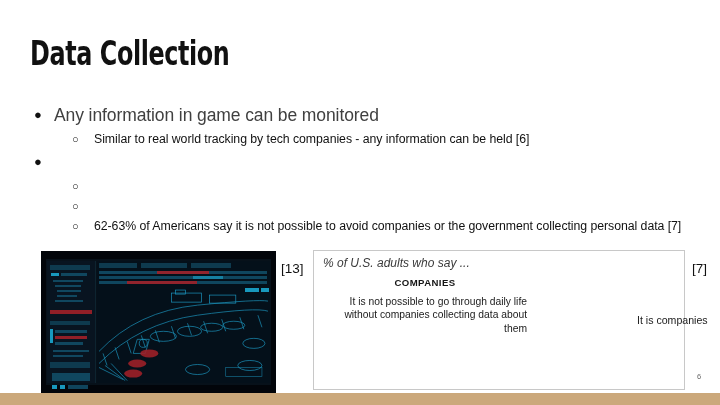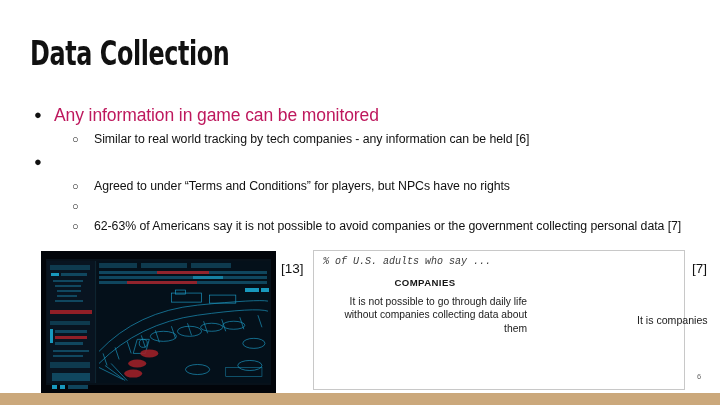--- a/index.html
+++ b/index.html
@@ -22,21 +22,21 @@
   }
 
   
   .bullets{position:absolute;left:34px;top:103px;width:660px;}
   .b1{display:flex;align-items:flex-start;margin:0 0 3px 0;}
   .b1 .marker{
     width:20px;flex:0 0 20px;text-align:left;
     font-size:13px;line-height:24px;color:#111;
   }
   .b1 .txt{
-    font-size:17.5px;line-height:24px;color:#be185d;
+    font-size:17.5px;line-height:24px;color:#404040;
     font-family:"Liberation Sans",sans-serif;
     letter-spacing:-0.1px;white-space:nowrap;
   }
   .b2{display:flex;align-items:flex-start;margin:0 0 1px 0;padding-left:38px;}
   .b2 .marker{
     width:22px;flex:0 0 22px;
     font-size:11px;line-height:19px;color:#111;
   }
   .b2 .txt{
     font-size:12.3px;line-height:19px;color:#111;
@@ -64,22 +64,22 @@
   .cite-left{left:281px;top:261px;}
   .cite-right{left:692px;top:261px;}
 
   
   .card{
     position:absolute;left:313px;top:250px;width:372px;height:140px;
     background:#ffffff;border:1px solid #c8c8c8;box-sizing:border-box;
   }
   .card-head{
     position:absolute;left:9px;top:5px;
-    font-family:Liberation Mono, monospace;
-    font-style:italic;font-size:10px;color:#3a3a3a;
+    font-family:Liberation Sans, sans-serif;
+    font-style:italic;font-size:12px;color:#3a3a3a;
   }
   .card-sub{
     position:absolute;left:22px;top:26px;width:178px;text-align:center;
     font-size:9.6px;font-weight:700;letter-spacing:.4px;color:#151515;
   }
   .card-desc{
     position:absolute;left:14px;top:44px;width:184px;text-align:right;
     font-size:10.3px;line-height:13.4px;color:#1a1a1a;margin-left:15px;
   }
   .pie-wrap{position:absolute;left:205px;top:14px;width:112px;height:112px;}
@@ -122,21 +122,20 @@
       <span class="marker">○</span>
       <span class="txt">Similar to real world tracking by tech companies - any information can be held [6]</span>
     </div>
 
     <div class="b1">
       <span class="marker">●</span>
     </div>
 
     <div class="b2">
       <span class="marker">○</span>
-      <span class="txt">Agreed to under “Terms and Conditions” for players, but NPCs have no rights</span>
     </div>
 
     <div class="b2">
       <span class="marker">○</span>
     </div>
 
     <div class="b2">
       <span class="marker">○</span>
       <span class="txt">62-63% of Americans say it is not possible to avoid companies or the government collecting personal data [7]</span>
     </div>

